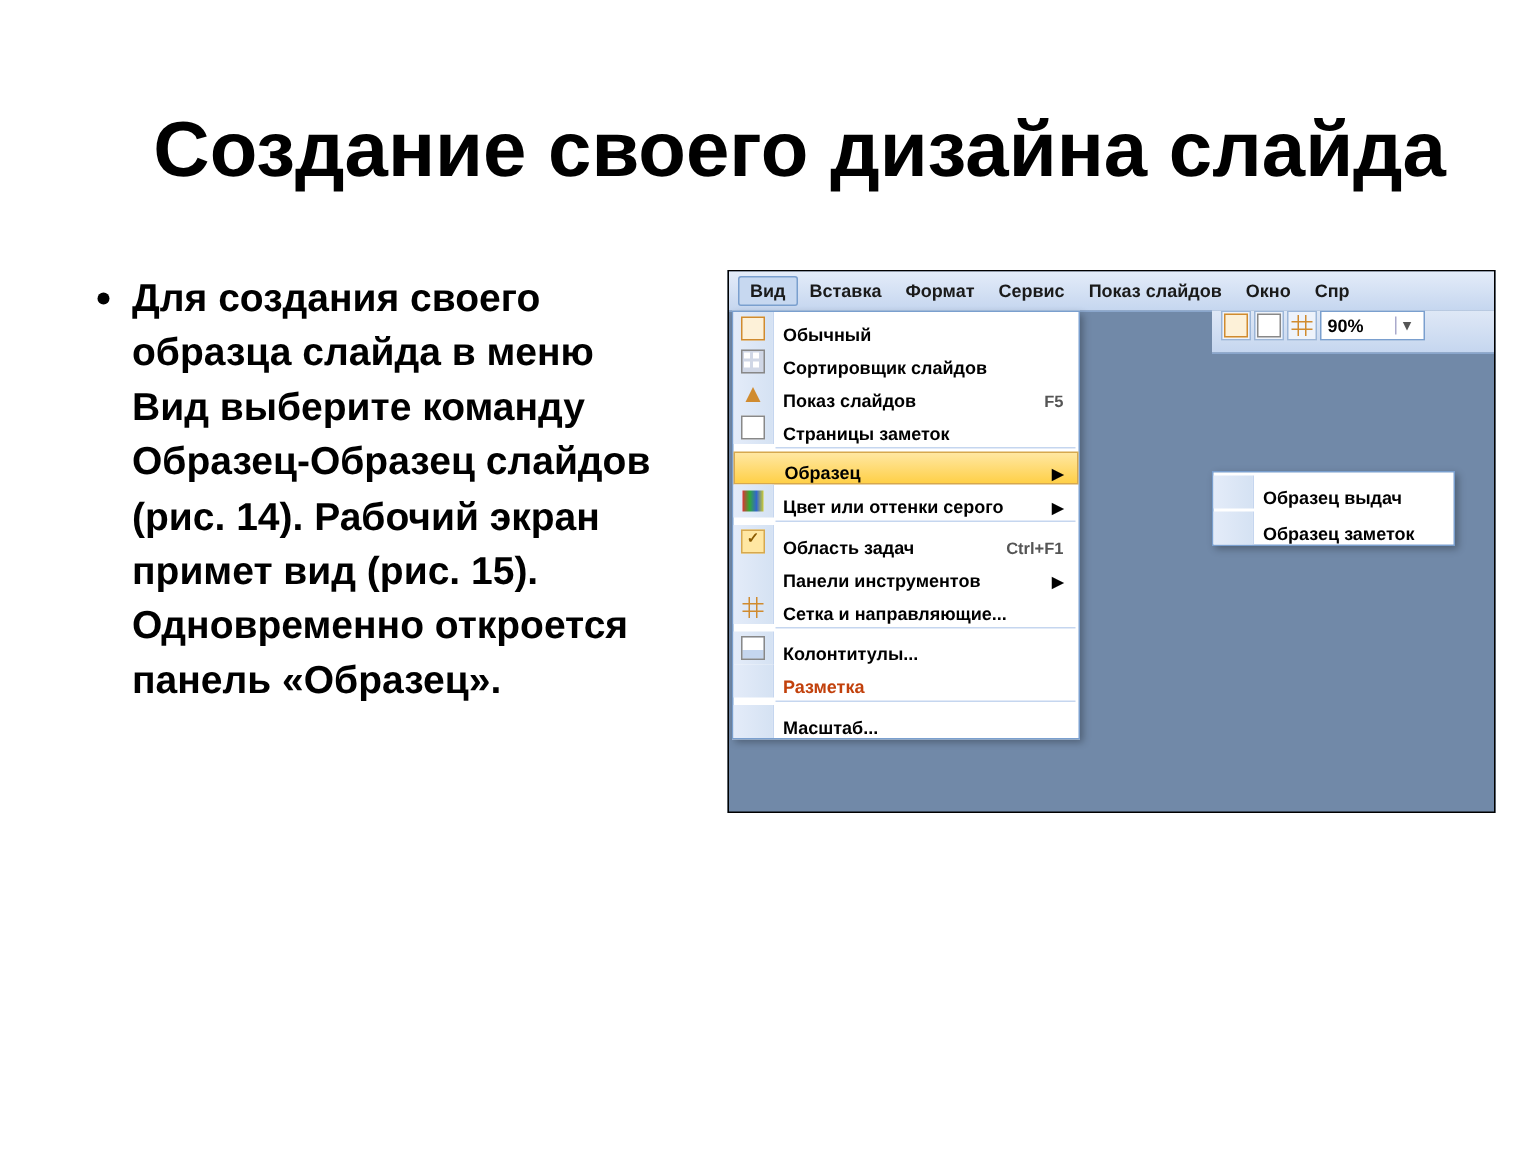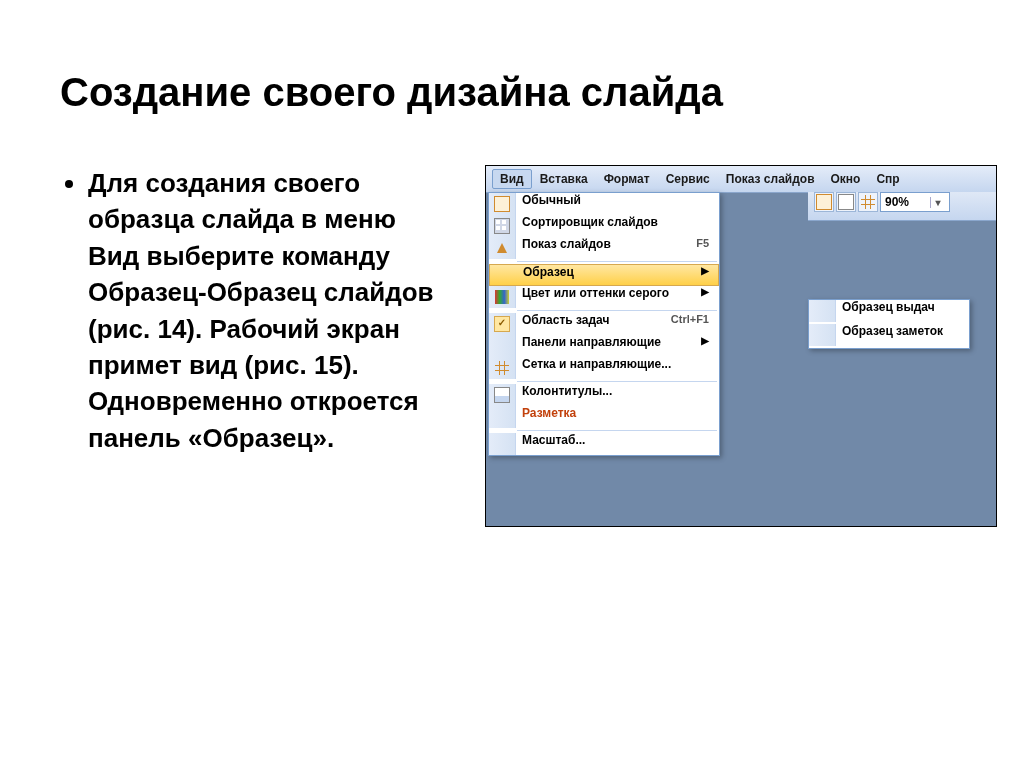--- a/index.html
+++ b/index.html
@@ -11,22 +11,22 @@
     font-family: Arial, sans-serif;
     overflow: hidden;
   }
   .slide {
     width: 1024px;
     height: 767px;
     box-sizing: border-box;
     padding: 40px 60px 40px 60px;
   }
   .title {
-    text-align: left;
-    font-size: 40px;
+    text-align: right;
+    font-size: 52px;
     font-weight: bold;
     margin: 30px 0 50px 0;
   }
   .content {
     display: flex;
     gap: 47px;
     font-weight: bold;
   }
   .bullet-col {
     flex: 0 0 378px;
@@ -75,21 +75,21 @@
     position: absolute;
     top: 26px; left: 2px;
     width: 230px;
     background: #fff;
     border: 1px solid #7a9fce;
     box-shadow: 2px 2px 5px rgba(0,0,0,.3);
     font-size: 12px;
   }
   .dd-item {
     display: flex;
-    align-items: flex-start;
+    align-items: flex-end;
     height: 22px;
     padding: 0 10px 0 0;
     cursor: default;
     color: #000;
   }
   .dd-item.hover {
     background: linear-gradient(#ffe7a2, #ffd048);
     border: 1px solid #d6a84f;
     box-sizing: border-box;
     padding: 0 9px 0 0;
@@ -248,20 +248,26 @@
             </span>
           <span>Сортировщик слайдов</span>
         </div>
         <div class="dd-item">
           <span class="dd-icon">
               <span class="ic-show"></span>
             </span>
           <span>Показ слайдов</span>
           <span class="dd-sc">F5</span>
         </div>
+        <div class="dd-item">
+          <span class="dd-icon">
+              <span class="ic ic-notes"></span>
+            </span>
+          <span>Страницы заметок</span>
+        </div>
         <div class="dd-sep"></div>
         <div class="dd-item hover">
           <span class="dd-icon"></span>
           <span>Образец</span>
           <span class="dd-arrow">▶</span>
         </div>
         <div class="dd-item">
           <span class="dd-icon">
               <span class="ic ic-color"></span>
             </span>
@@ -271,21 +277,21 @@
         <div class="dd-sep"></div>
         <div class="dd-item">
           <span class="dd-icon">
               <span class="ic-check">✓</span>
             </span>
           <span>Область задач</span>
           <span class="dd-sc">Ctrl+F1</span>
         </div>
         <div class="dd-item">
           <span class="dd-icon"></span>
-          <span>Панели направляющие</span>
+          <span>Панели инструментов</span>
           <span class="dd-arrow">▶</span>
         </div>
         <div class="dd-item">
           <span class="dd-icon">
               <span class="ic ic-grid"></span>
             </span>
           <span>Сетка и направляющие...</span>
         </div>
         <div class="dd-sep"></div>
         <div class="dd-item">

